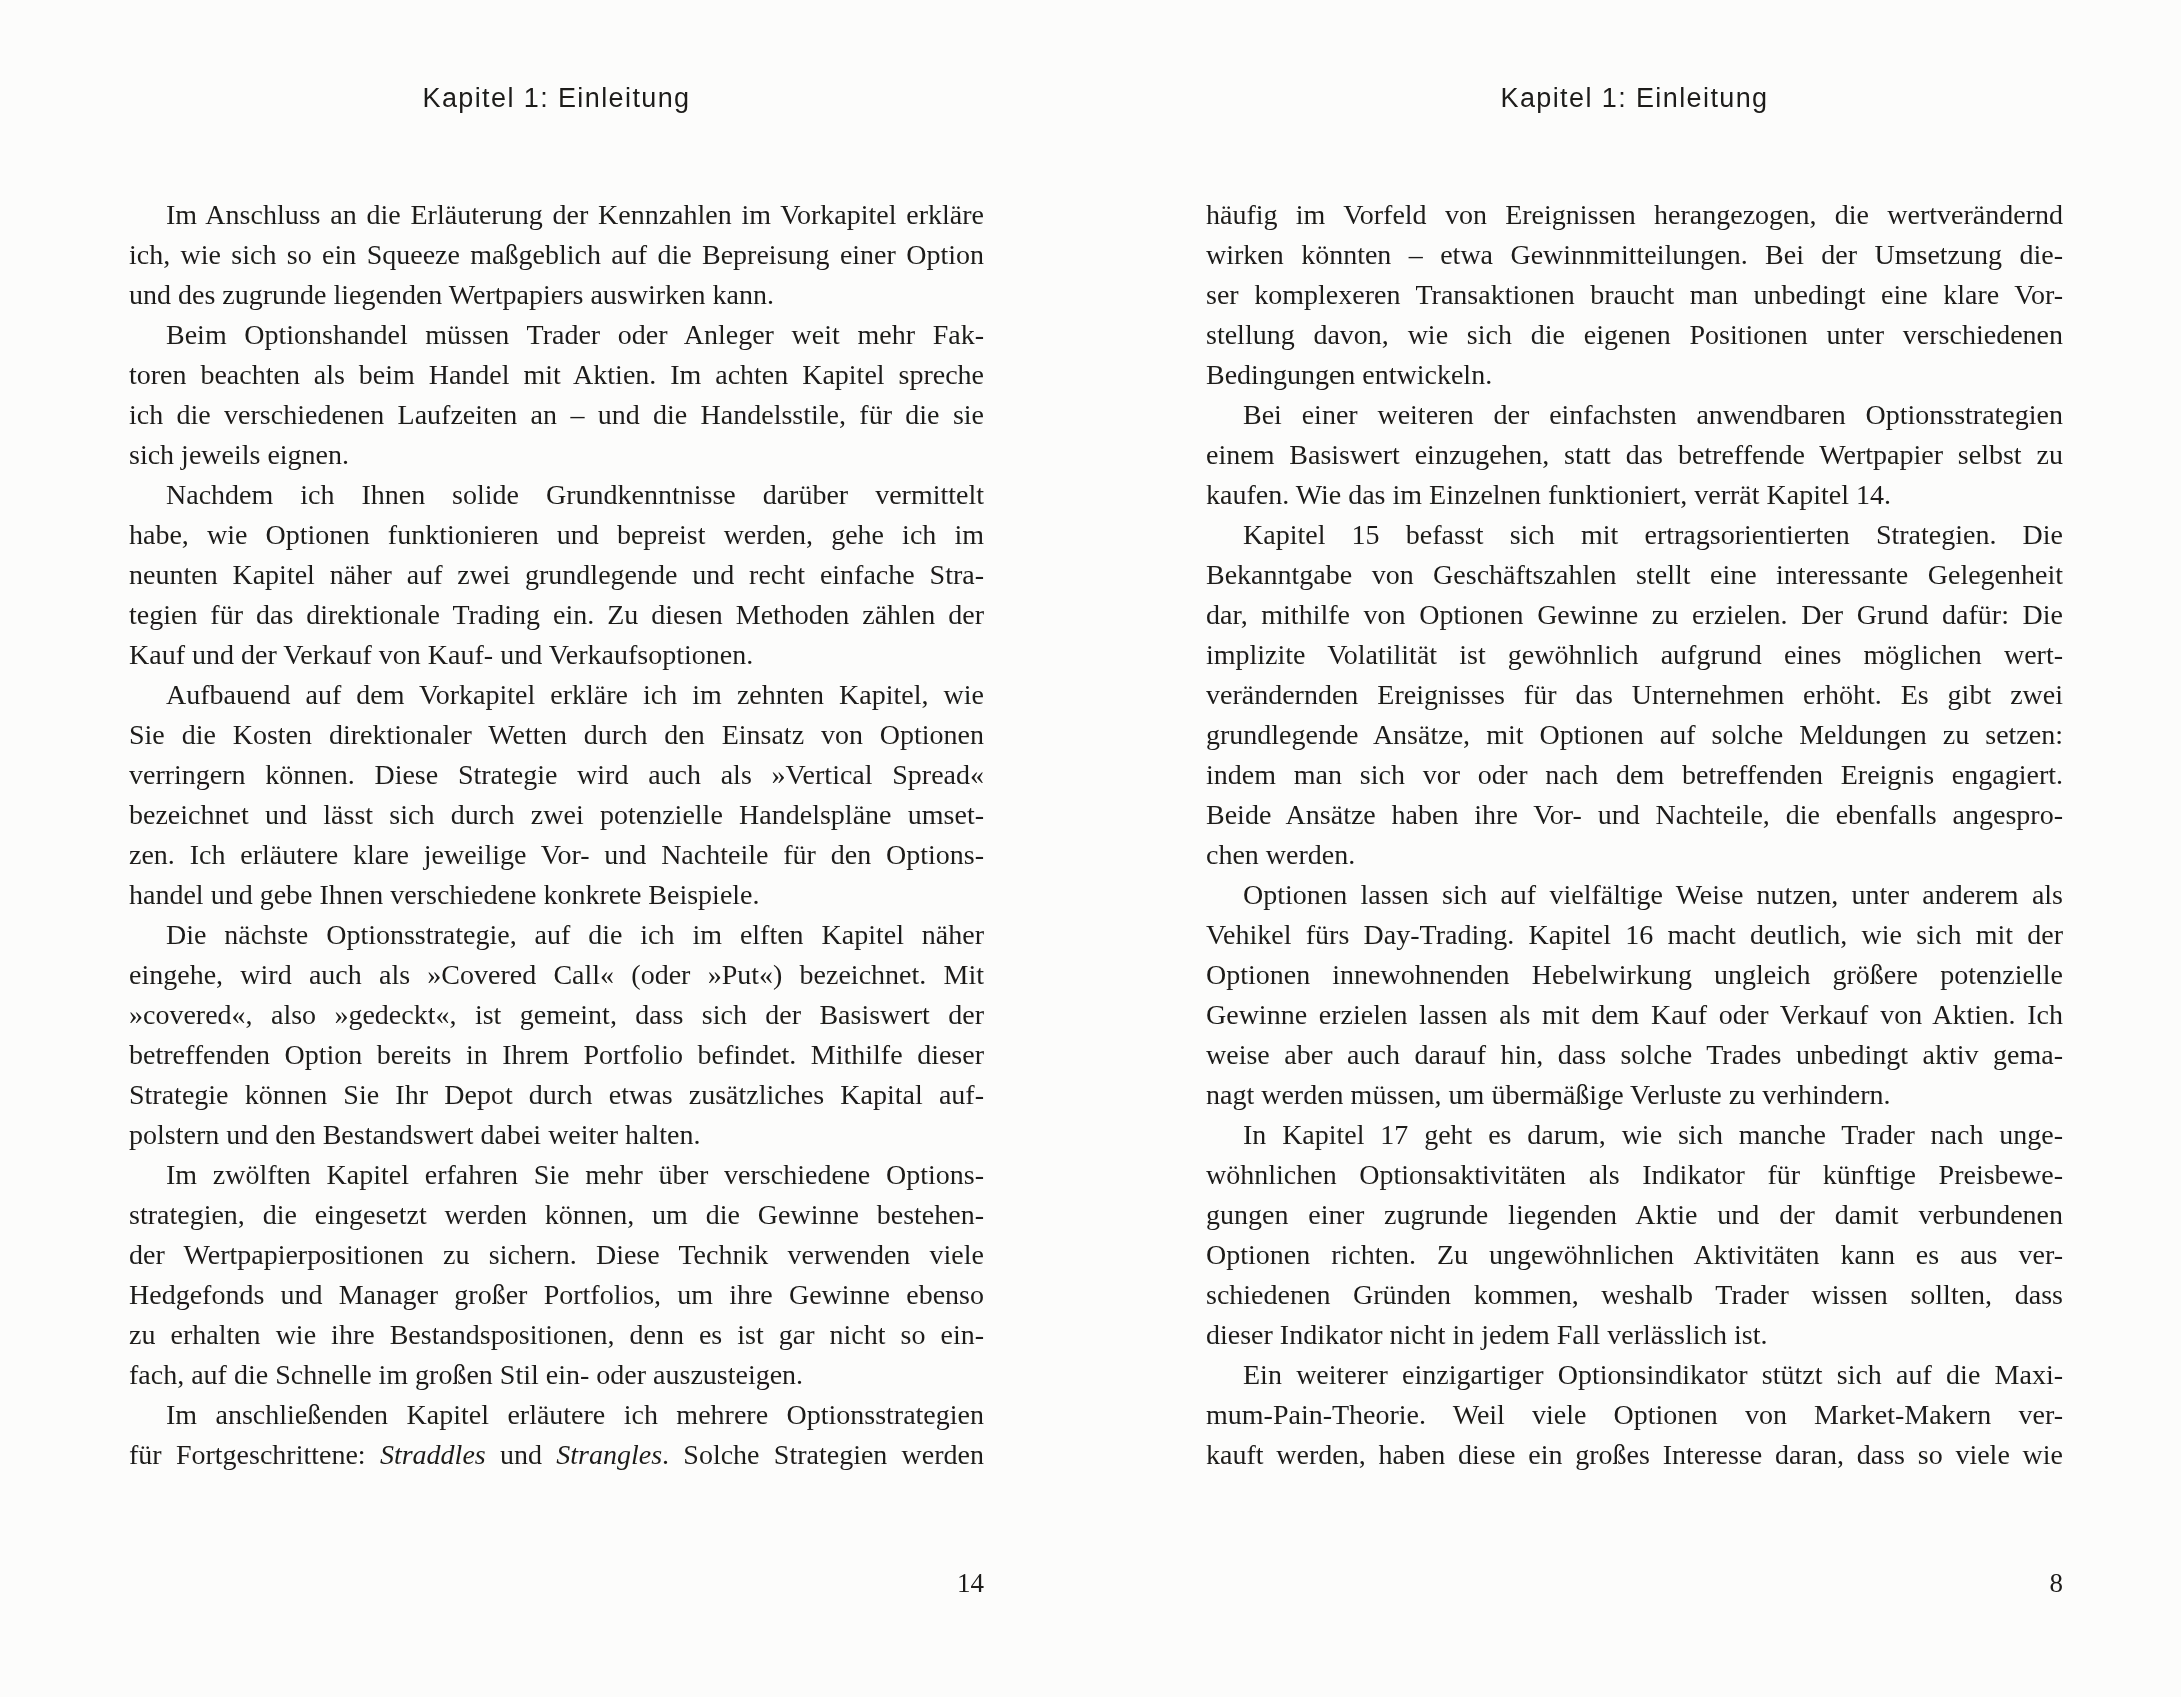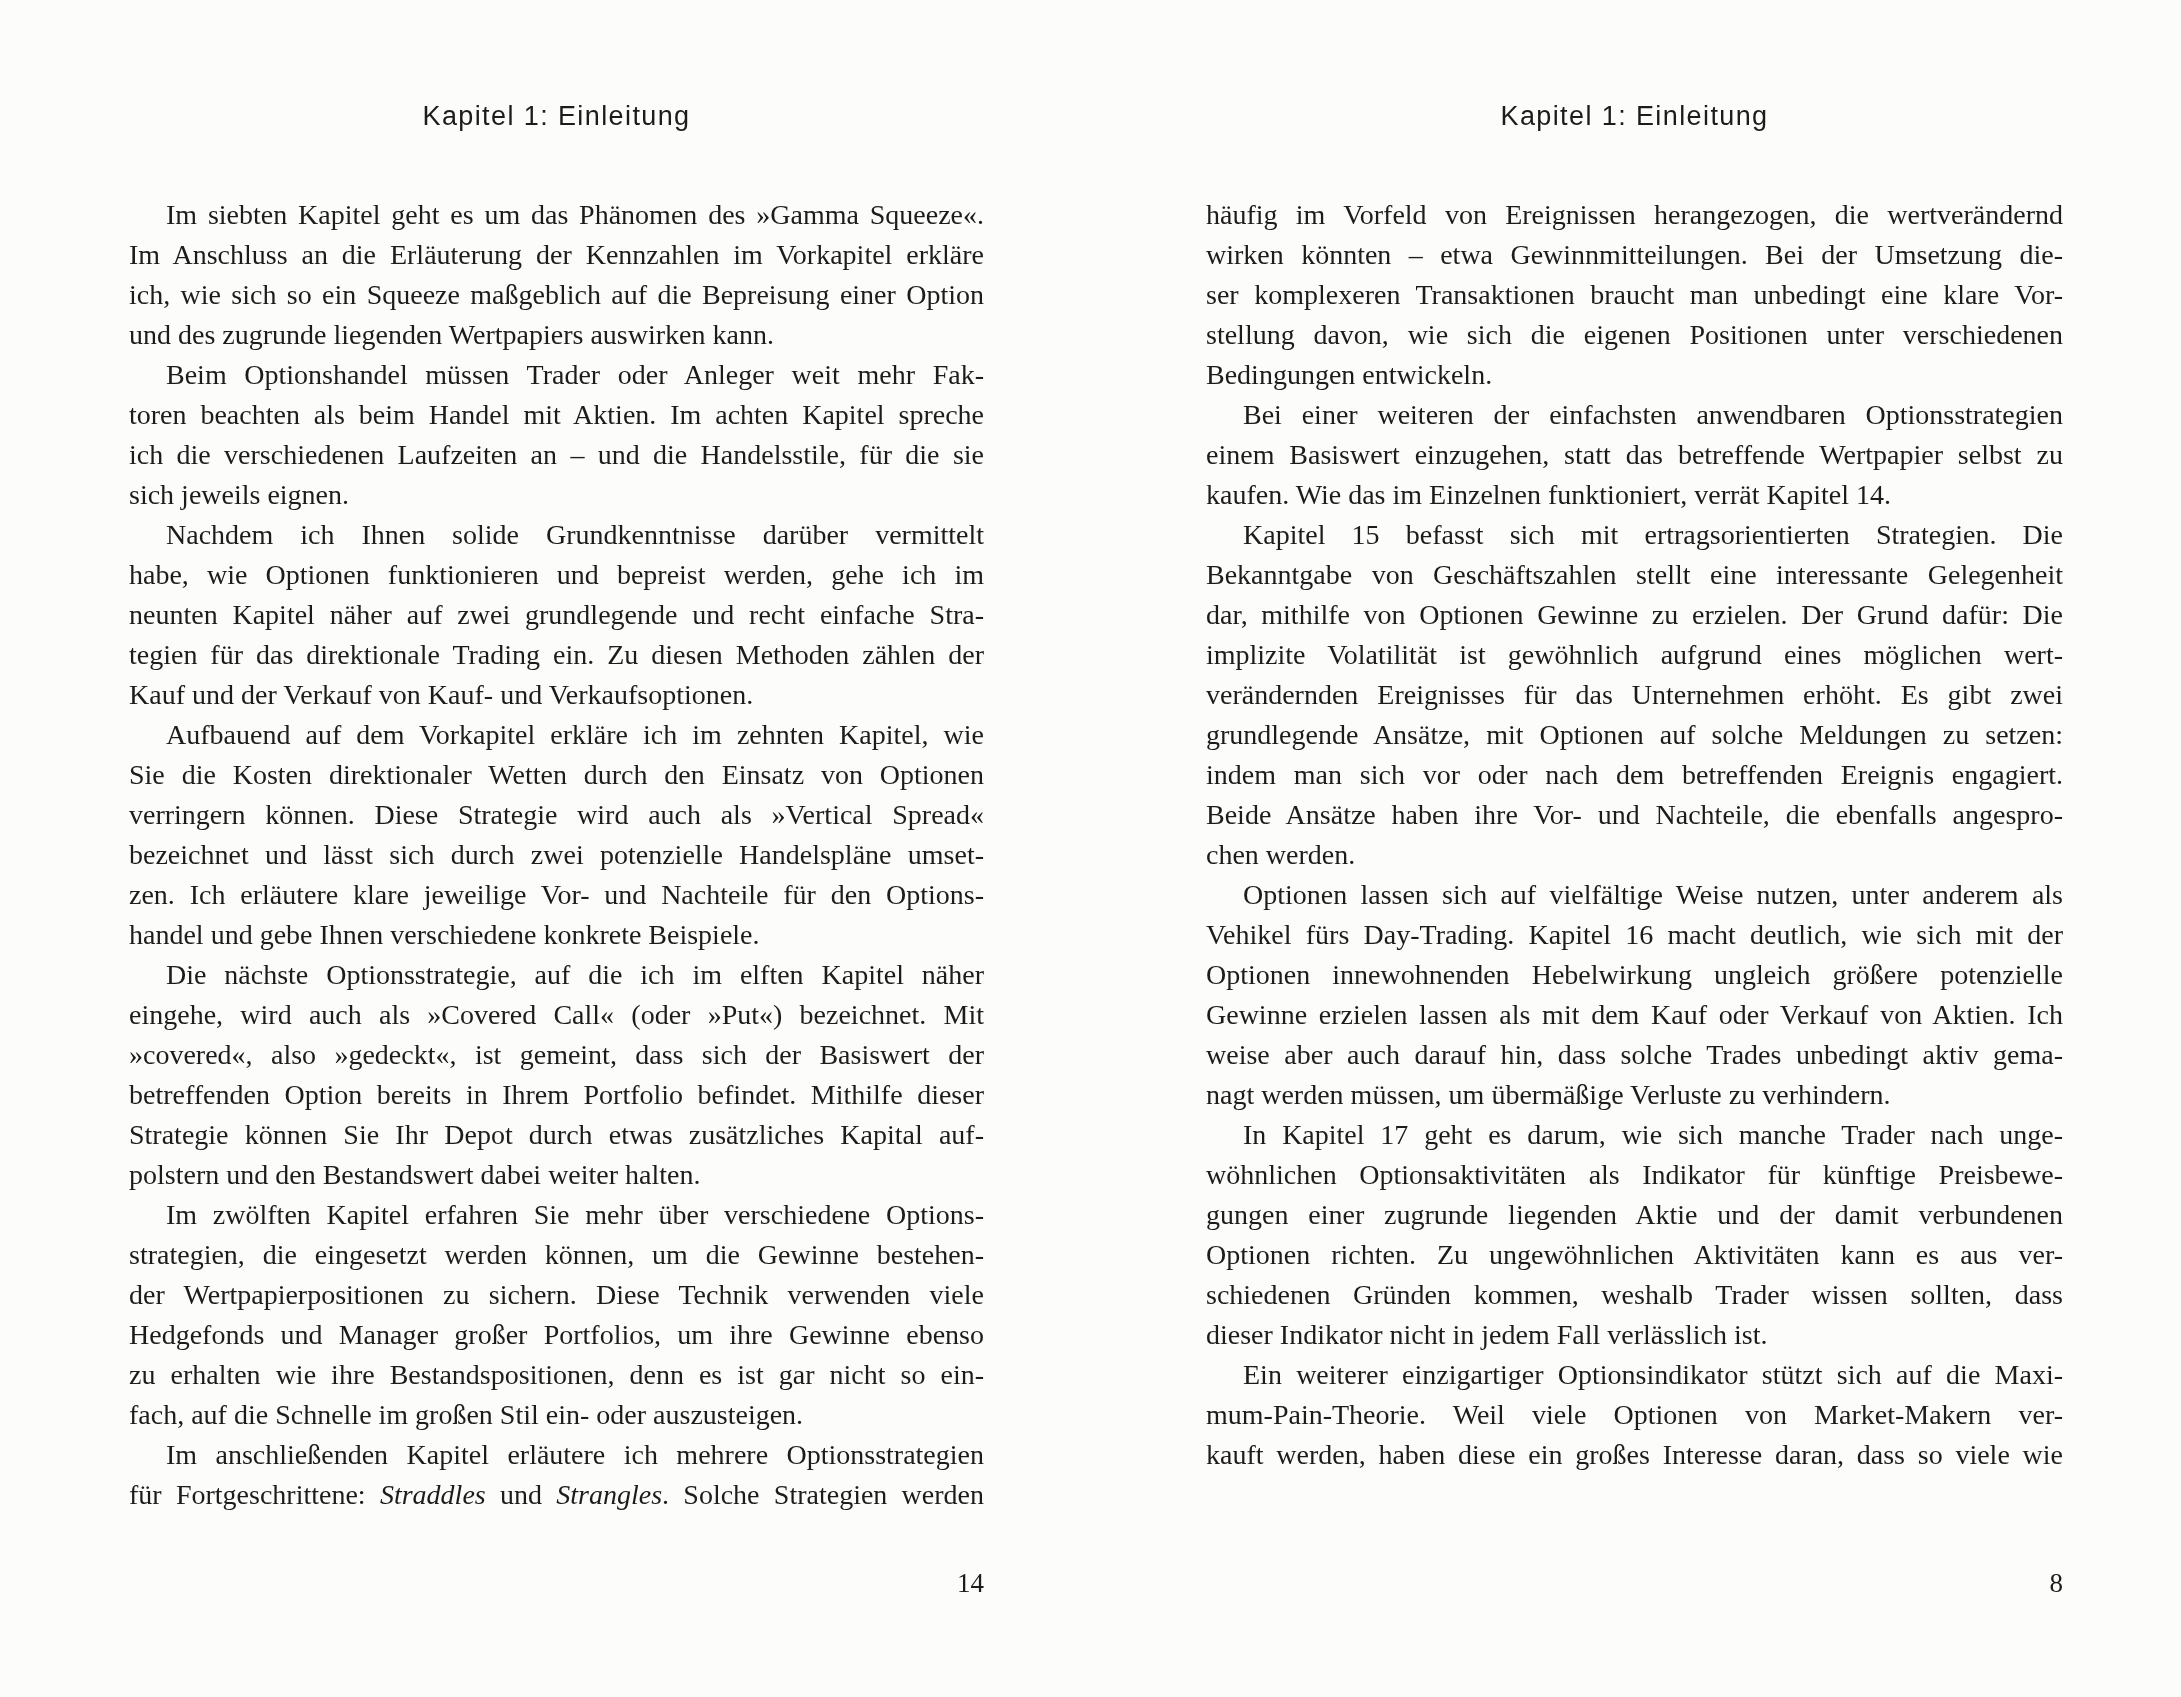--- a/index.html
+++ b/index.html
@@ -8,21 +8,21 @@
     width:2182px;height:1697px;
     background:var(--bg,#fcfcfb);
     color:var(--fg,#1d1c1a);
     font-family:"Liberation Serif", serif;
     overflow:hidden;
   }
   .page{position:absolute;top:0;height:100%;}
   .page.left{left:129px;width:855px;}
   .page.right{left:1206px;width:857px;}
   .running-header{
-    position:absolute;top:100px;left:0;width:100%;
+    position:absolute;top:82px;left:0;width:100%;
     text-align:center;
     font-family:"Liberation Sans", sans-serif;
     font-weight:300;
     font-size:27px;
     letter-spacing:1.4px;
     line-height:1.2;
   }
   .page-body{position:absolute;top:195px;left:0;width:100%;}
   .para{margin:0;padding:0;}
   .line{
@@ -45,21 +45,20 @@
 </style>
 </head>
 <body>
 
 <div id="screen" style="--bg: #fcfcfb; --fg: #1d1c1a;">
 
   <section class="page left">
     <div class="running-header">Kapitel 1: Einleitung</div>
     <div class="page-body">
         <div class="para indent">
-          <div class="line">Im siebten Kapitel geht es um das Phänomen des »Gamma Squeeze«.</div>
           <div class="line">Im Anschluss an die Erläuterung der Kennzahlen im Vorkapitel erkläre</div>
           <div class="line">ich, wie sich so ein Squeeze maßgeblich auf die Bepreisung einer Option</div>
           <div class="line final">und des zugrunde liegenden Wertpapiers auswirken kann.</div>
         </div>
         <div class="para indent">
           <div class="line">Beim Optionshandel müssen Trader oder Anleger weit mehr Fak-</div>
           <div class="line">toren beachten als beim Handel mit Aktien. Im achten Kapitel spreche</div>
           <div class="line">ich die verschiedenen Laufzeiten an – und die Handelsstile, für die sie</div>
           <div class="line final">sich jeweils eignen.</div>
         </div>

